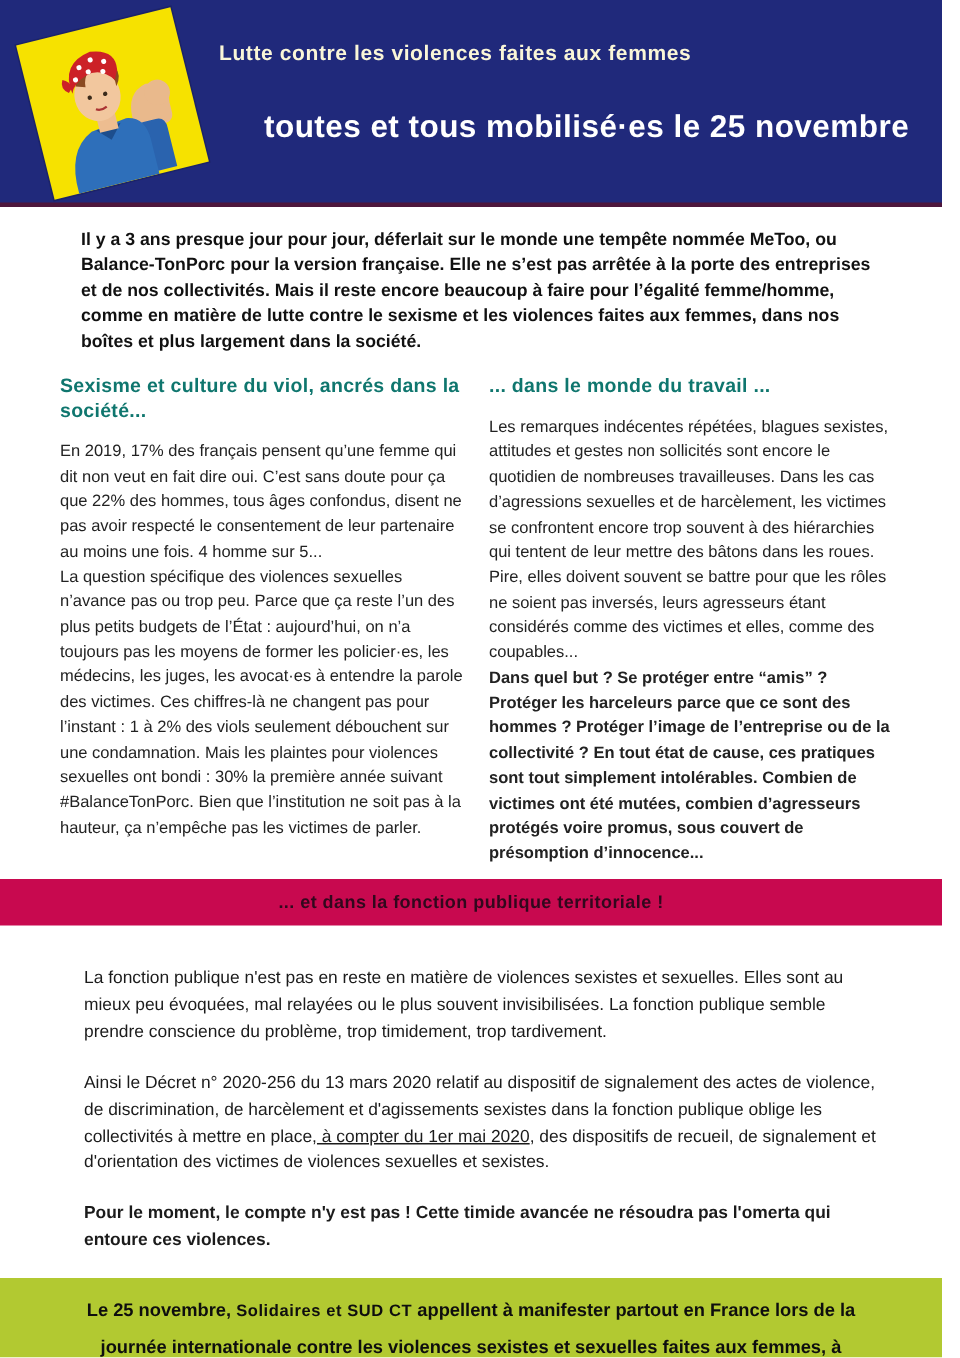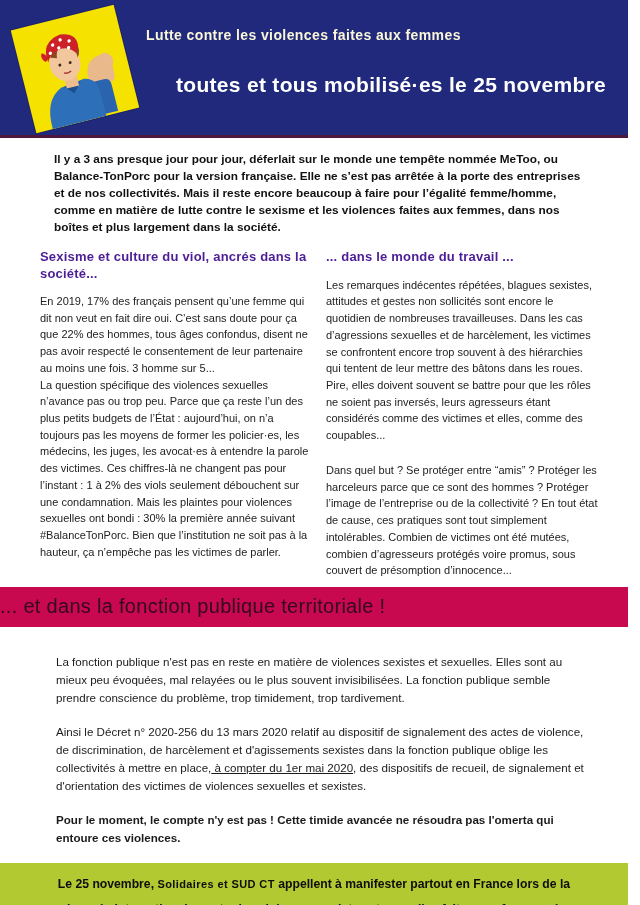--- a/index.html
+++ b/index.html
@@ -14,28 +14,28 @@
   .hdr-kicker{position:absolute;left:146px;top:27px;font-size:14px;font-weight:bold;
               color:#faf6d8;letter-spacing:.4px;}
   .hdr-title{position:absolute;left:160px;top:73px;font-size:21px;font-weight:800;
              color:#ffffff;letter-spacing:.3px;margin-left:16px;}
 
   
   .main{padding:13px 30px 0 40px;}
   .intro{margin:0 14px 9px;font-size:11.8px;font-weight:bold;line-height:1.45;color:#111;}
   .cols{display:flex;gap:14px;}
   .col{flex:1;min-width:0;}
-  .col h2{margin:4px 0 11px;font-size:13px;font-weight:800;color:#4c1d95;line-height:1.25;letter-spacing:.2px;}
+  .col h2{margin:4px 0 11px;font-size:13px;font-weight:800;color:#0f766e;line-height:1.25;letter-spacing:.2px;}
   .col p{margin:0;font-size:11px;line-height:1.52;color:#222;}
   .col p + p{margin-top:0px;}
-  .col.right p + p{margin-top:18px;}
+  .col.right p + p{margin-top:0;font-weight:bold;}
 
   
-  .banner{margin-top:8px;background:#c8094f;color:#31081d;
-          font-size:20px;font-weight:400;padding:8px 0 9px;letter-spacing:.3px;}
+  .banner{margin-top:8px;background:#c8094f;color:#31081d;text-align:center;
+          font-size:12px;font-weight:700;padding:8px 0 9px;letter-spacing:.3px;}
 
   
   .fpt{padding:10px 20px 0 40px;font-size:11.6px;line-height:1.55;color:#1b1b1b;}
   .fpt p{margin:16px;}
   .fpt .u{text-decoration:underline;}
   .fpt .strong{font-weight:bold;}
 
   
   .call{position:relative;margin-top:10px;height:202px;background:#b2c931;box-sizing:border-box;
         padding:9px 42px 0;}
@@ -91,21 +91,21 @@
     </div>
     <div class="hdr-kicker">Lutte contre les violences faites aux femmes</div>
     <div class="hdr-title">toutes et tous mobilisé·es le 25 novembre</div>
   </header>
 
   <main class="main">
     <p class="intro">Il y a 3 ans presque jour pour jour, déferlait sur le monde une tempête nommée MeToo, ou Balance-TonPorc pour la version française. Elle ne s’est pas arrêtée à la porte des entreprises et de nos collectivités. Mais il reste encore beaucoup à faire pour l’égalité femme/homme, comme en matière de lutte contre le sexisme et les violences faites aux femmes, dans nos boîtes et plus largement dans la société.</p>
     <div class="cols">
       <section class="col">
         <h2>Sexisme et culture du viol, ancrés dans la société...</h2>
-        <p>En 2019, 17% des français pensent qu’une femme qui dit non veut en fait dire oui. C’est sans doute pour ça que 22% des hommes, tous âges confondus, disent ne pas avoir respecté le consentement de leur partenaire au moins une fois. 3 homme sur 5...</p>
+        <p>En 2019, 17% des français pensent qu’une femme qui dit non veut en fait dire oui. C’est sans doute pour ça que 22% des hommes, tous âges confondus, disent ne pas avoir respecté le consentement de leur partenaire au moins une fois. 4 homme sur 5...</p>
         <p>La question spécifique des violences sexuelles n’avance pas ou trop peu. Parce que ça reste l’un des plus petits budgets de l’État : aujourd’hui, on n’a toujours pas les moyens de former les policier·es, les médecins, les juges, les avocat·es à entendre la parole des victimes. Ces chiffres-là ne changent pas pour l’instant : 1 à 2% des viols seulement débouchent sur une condamnation. Mais les plaintes pour violences sexuelles ont bondi : 30% la première année suivant #BalanceTonPorc. Bien que l’institution ne soit pas à la hauteur, ça n’empêche pas les victimes de parler.</p>
       </section>
       <section class="col right">
         <h2>... dans le monde du travail ...</h2>
         <p>Les remarques indécentes répétées, blagues sexistes, attitudes et gestes non sollicités sont encore le quotidien de nombreuses travailleuses. Dans les cas d’agressions sexuelles et de harcèlement, les victimes se confrontent encore trop souvent à des hiérarchies qui tentent de leur mettre des bâtons dans les roues. Pire, elles doivent souvent se battre pour que les rôles ne soient pas inversés, leurs agresseurs étant considérés comme des victimes et elles, comme des coupables...</p>
         <p>Dans quel but ? Se protéger entre “amis” ? Protéger les harceleurs parce que ce sont des hommes ? Protéger l’image de l’entreprise ou de la collectivité ? En tout état de cause, ces pratiques sont tout simplement intolérables. Combien de victimes ont été mutées, combien d’agresseurs protégés voire promus, sous couvert de présomption d’innocence...</p>
       </section>
     </div>
   </main>
 

